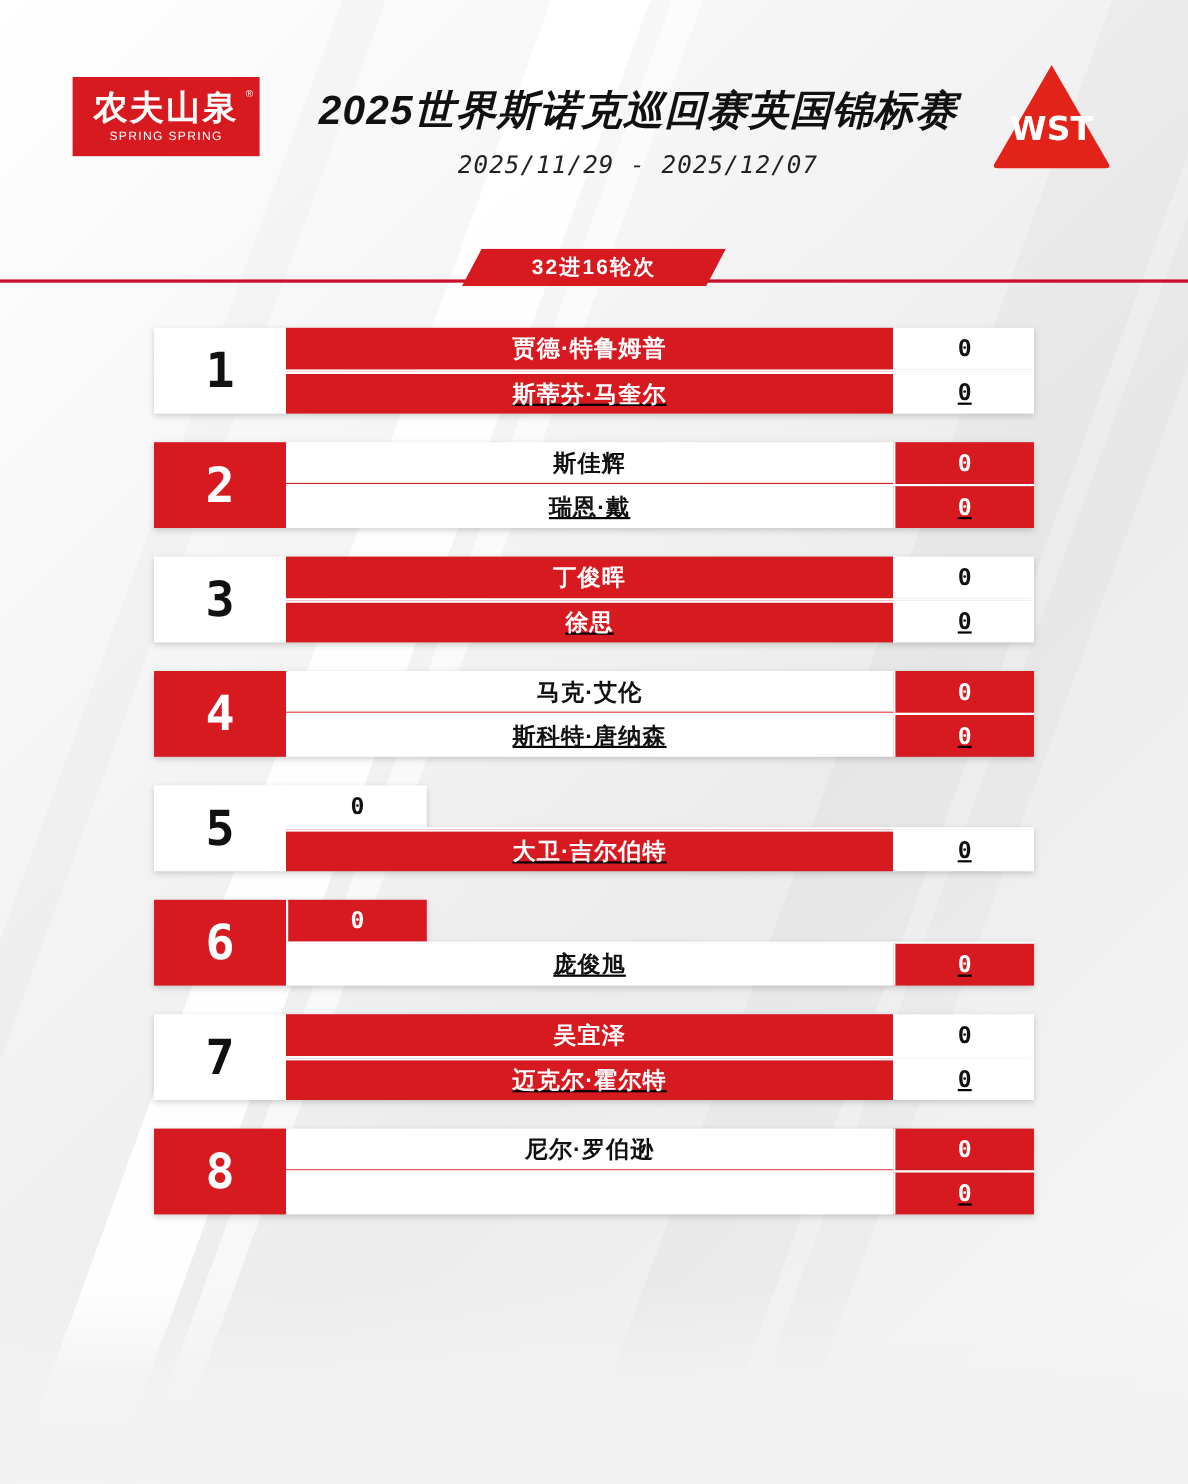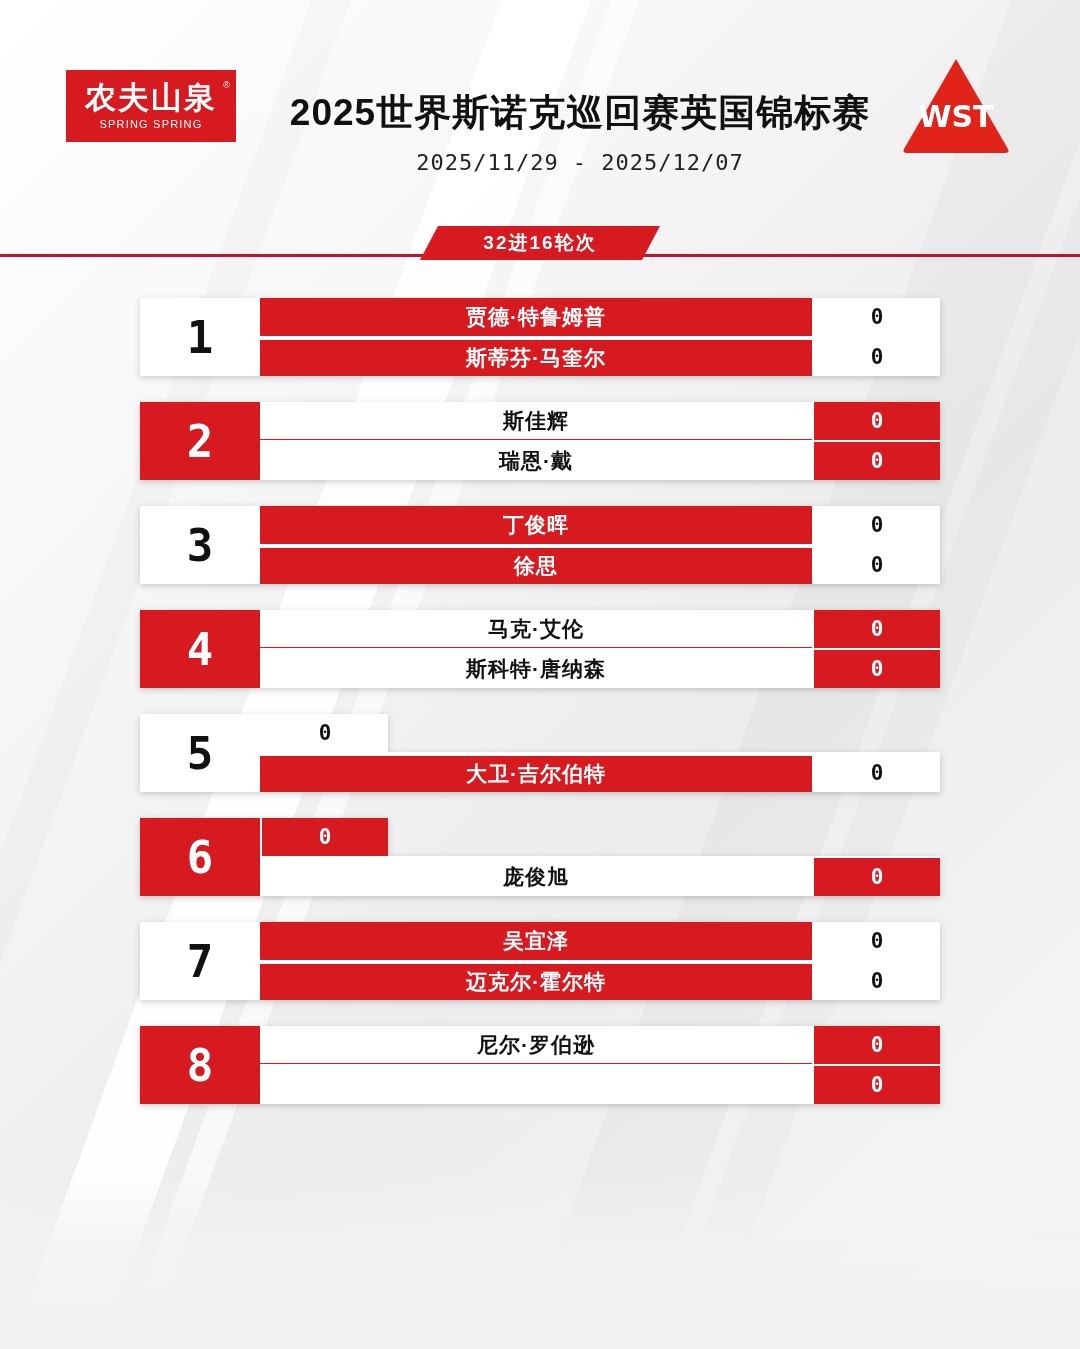--- a/index.html
+++ b/index.html
@@ -58,23 +58,24 @@
     letter-spacing: 1.2px;
     margin-top: 3px;
   }
   #brand-logo .reg {
     position: absolute;
     right: 6px; top: 10px;
     font-size: 9px;
   }
   #title-block {
     position: absolute;
-    left: 250px; top: 88px;
+    left: 250px; top: 76px;
     width: 660px;
     text-align: center;
+    font-style: italic;
   }
   #event-title {
     font-size: 37px;
     font-weight: bold;
     color: #111;
     letter-spacing: 1px;
     white-space: nowrap;
   }
   #event-dates {
     margin-top: 12px;
@@ -151,21 +152,21 @@
   .m-body {
     flex: 1;
     display: flex;
     flex-direction: column;
   }
   .m-row {
     flex: 1;
     display: flex;
     align-items: stretch;
   }
-  .m-row + .m-row { border-top: 2px solid #ffffff; }
+  .m-row + .m-row { border-top: 2px solid #ffffff; text-decoration: underline; }
   .player {
     flex: 1;
     display: flex;
     align-items: center;
     justify-content: center;
     font-size: 21px;
     font-weight: bold;
     letter-spacing: 1px;
     text-align: right;
   }

